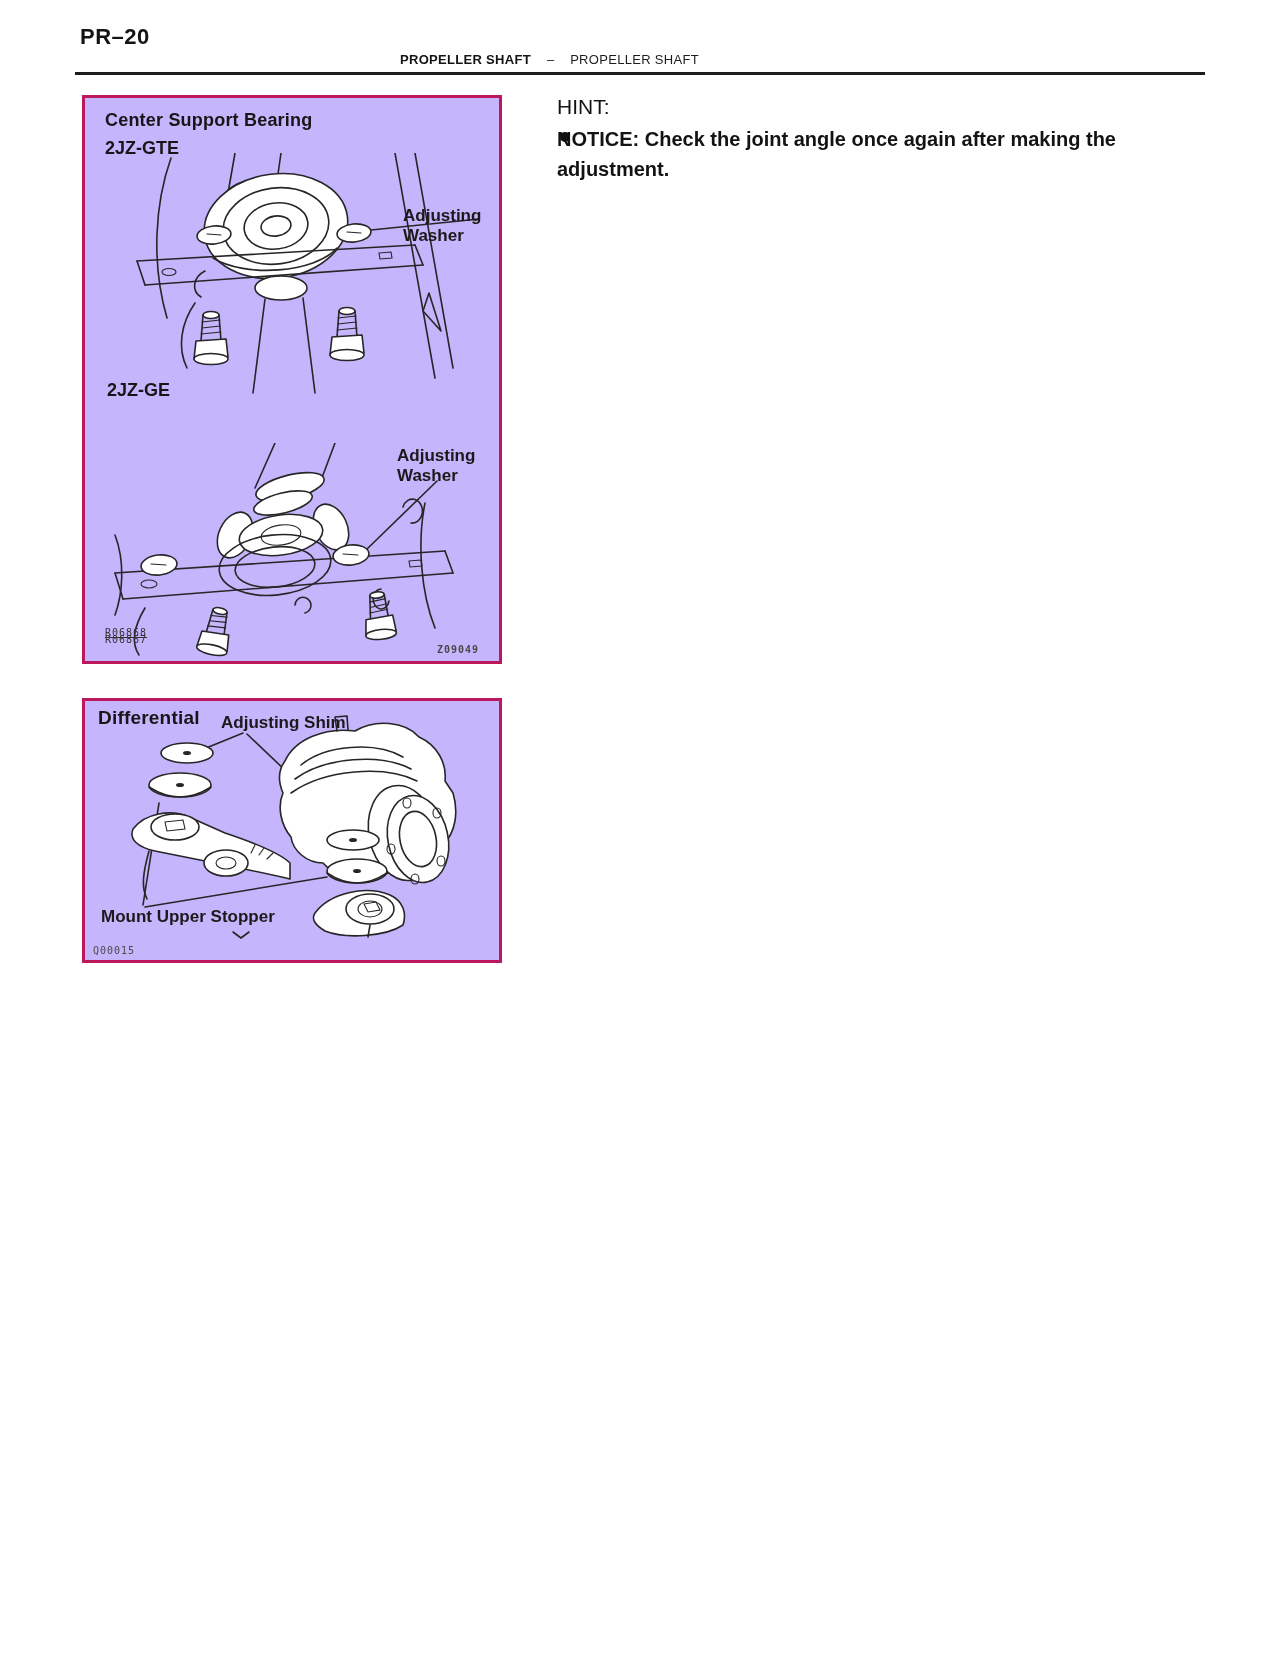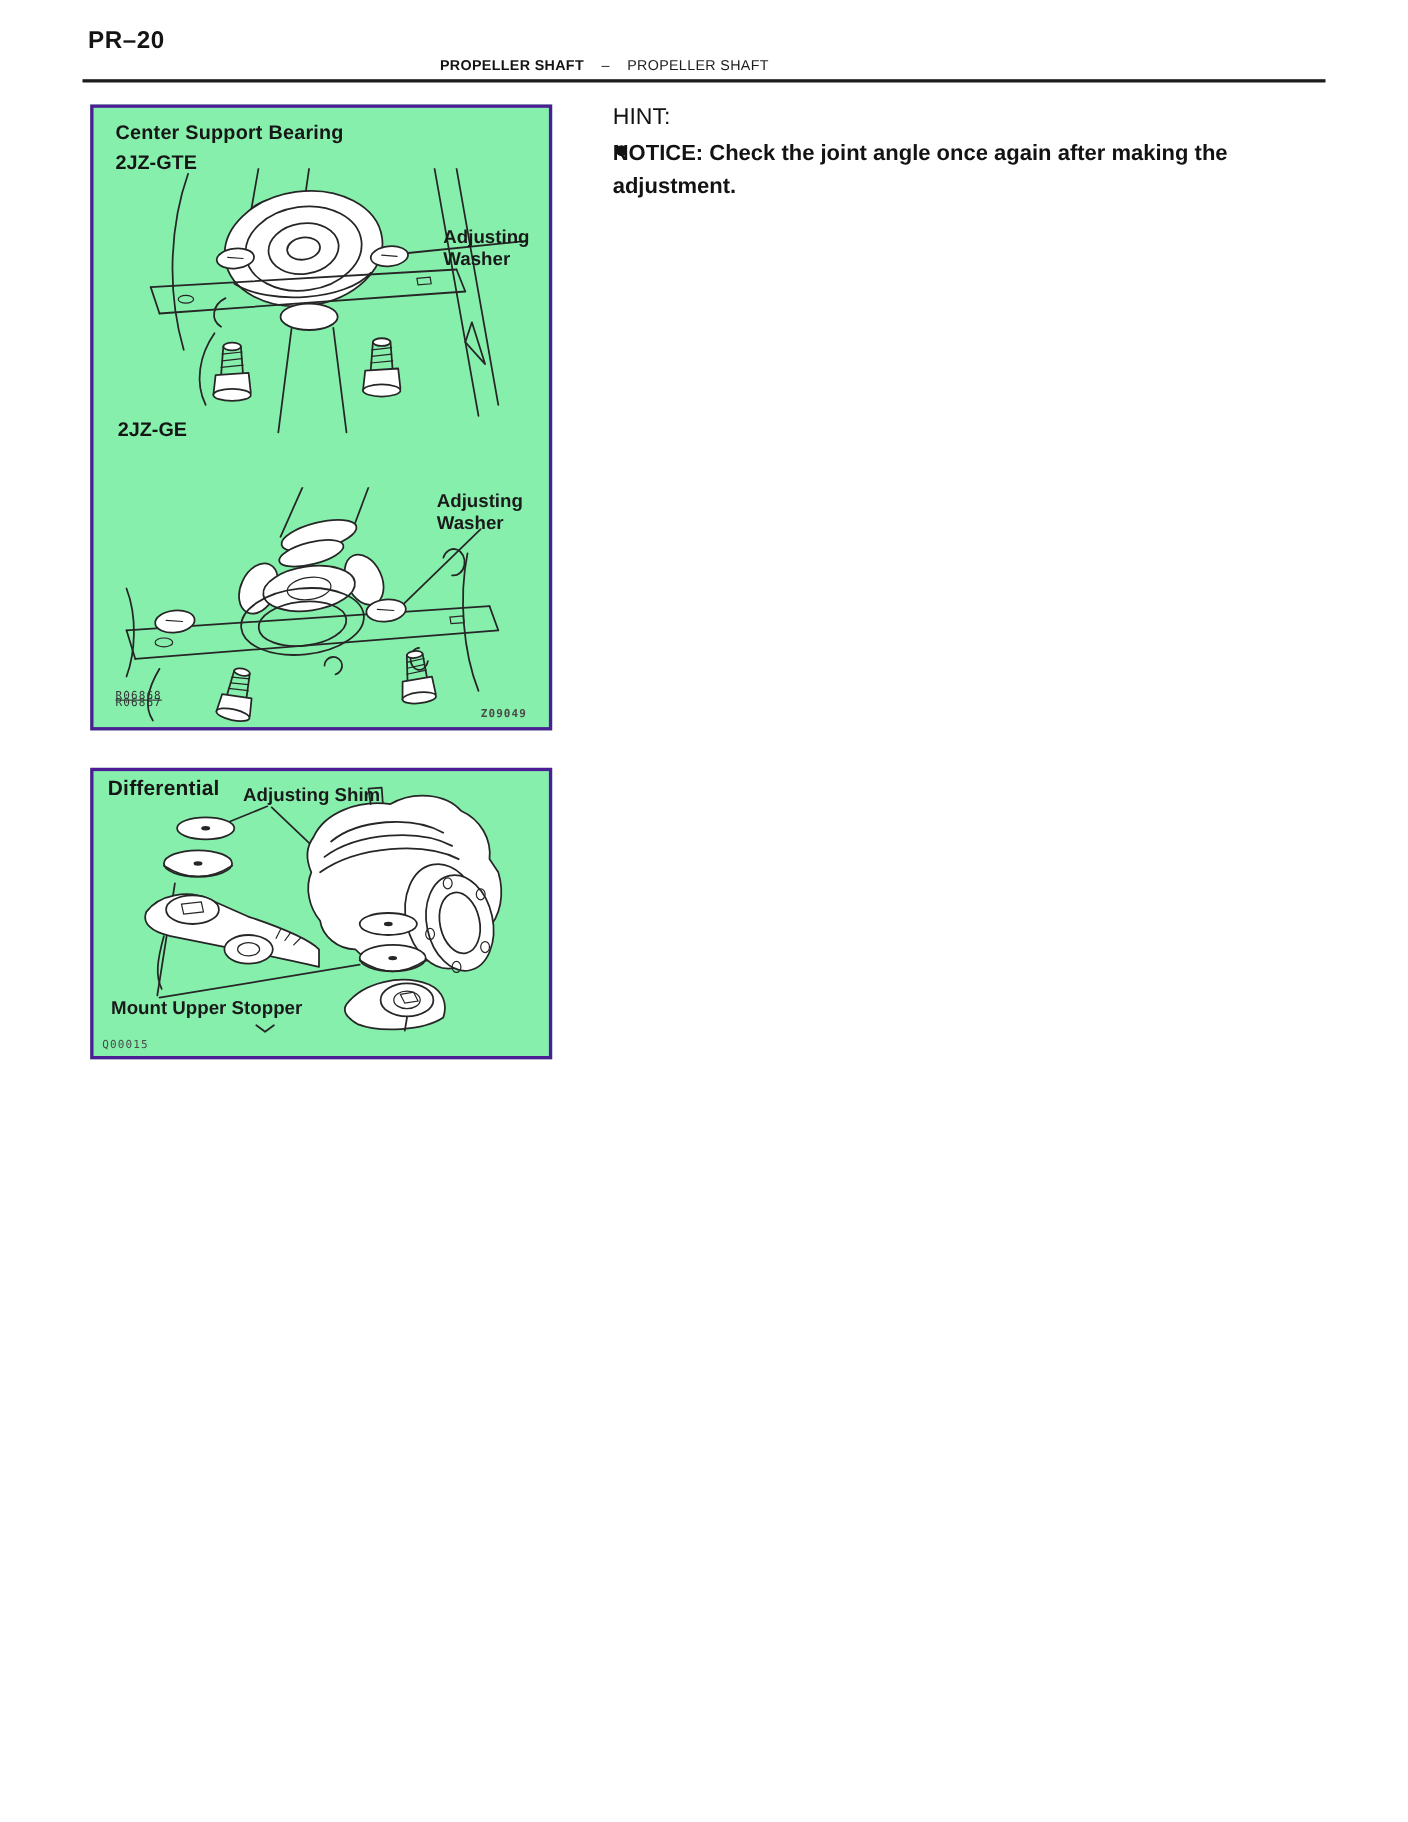--- a/index.html
+++ b/index.html
@@ -12,21 +12,21 @@
 
   
   .page-code{left:80px;top:24px;font-size:22px;font-weight:bold;letter-spacing:0.5px;}
   .page-header{left:400px;top:52px;font-size:13px;white-space:nowrap;}
   .page-header .hb{font-weight:bold;letter-spacing:0.3px;}
   .page-header .hsep{margin:0 16px;color:#222;}
   .page-header .hr2{color:#1d1d1d;letter-spacing:0.3px;}
   .header-rule{left:75px;top:72px;width:1130px;height:3px;background:#1c1c1c;}
 
   
-  .fig-box{border:3px solid #4c1d95;background:#86efac;box-sizing:border-box;}
+  .fig-box{border:3px solid #be185d;background:#c4b5fd;box-sizing:border-box;}
   #fig1{left:82px;top:95px;width:420px;height:569px;}
   #fig2{left:82px;top:698px;width:420px;height:265px;}
   .fig-title{font-size:18px;font-weight:bold;color:#161616;letter-spacing:0.2px;}
   .fig-sub{font-size:18px;font-weight:bold;color:#161616;}
   .fig-label{font-size:17px;font-weight:bold;color:#1a1a1a;line-height:20px;}
   .fig-code{font-family:"DejaVu Sans Mono", monospace;font-size:10px;line-height:12px;color:#333;letter-spacing:1px;}
   .fig-ref{font-family:"DejaVu Sans Mono", monospace;font-size:10px;color:#4a4a4a;letter-spacing:1px;}
   svg{display:block;}
   svg *{vector-effect:non-scaling-stroke;}
   .ln{fill:none;stroke:#262626;stroke-width:1.6;stroke-linecap:round;stroke-linejoin:round;}

